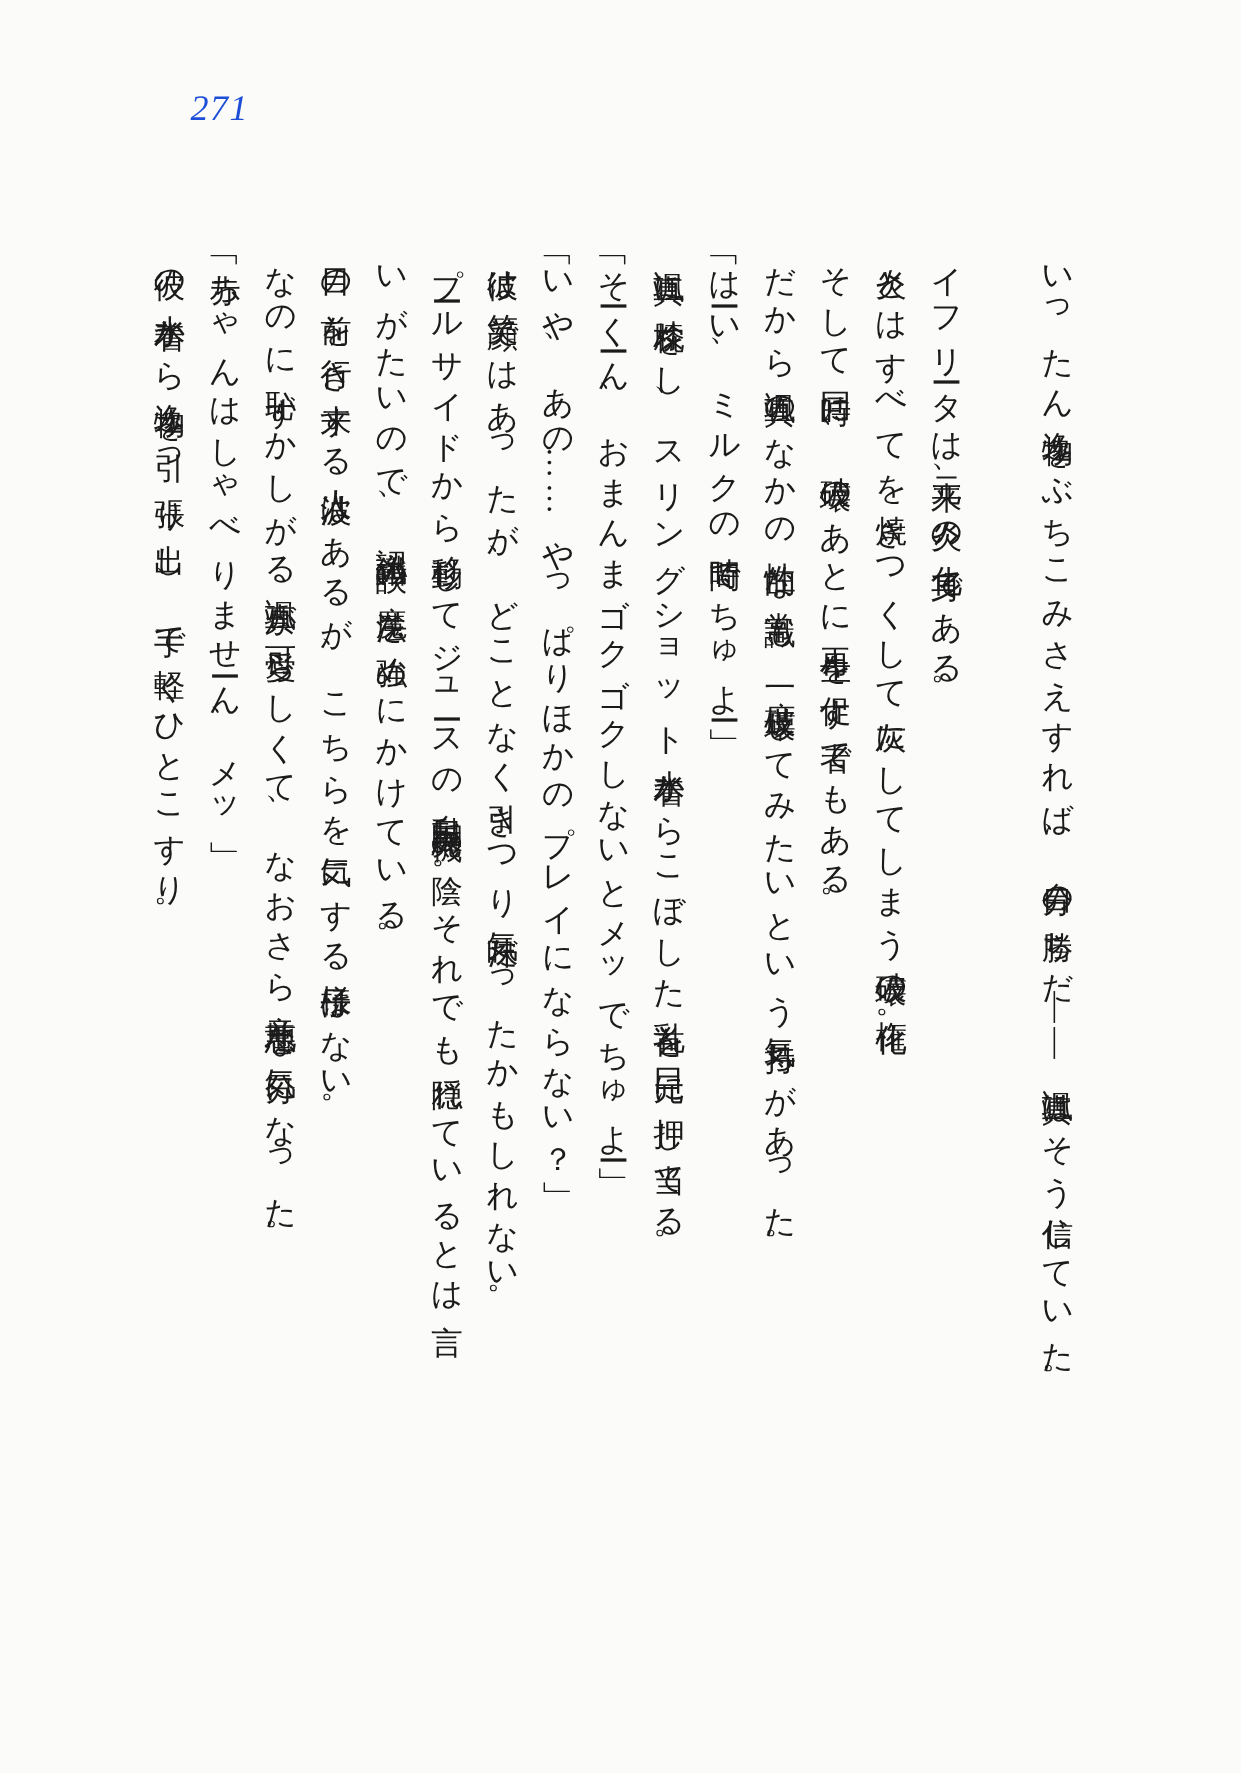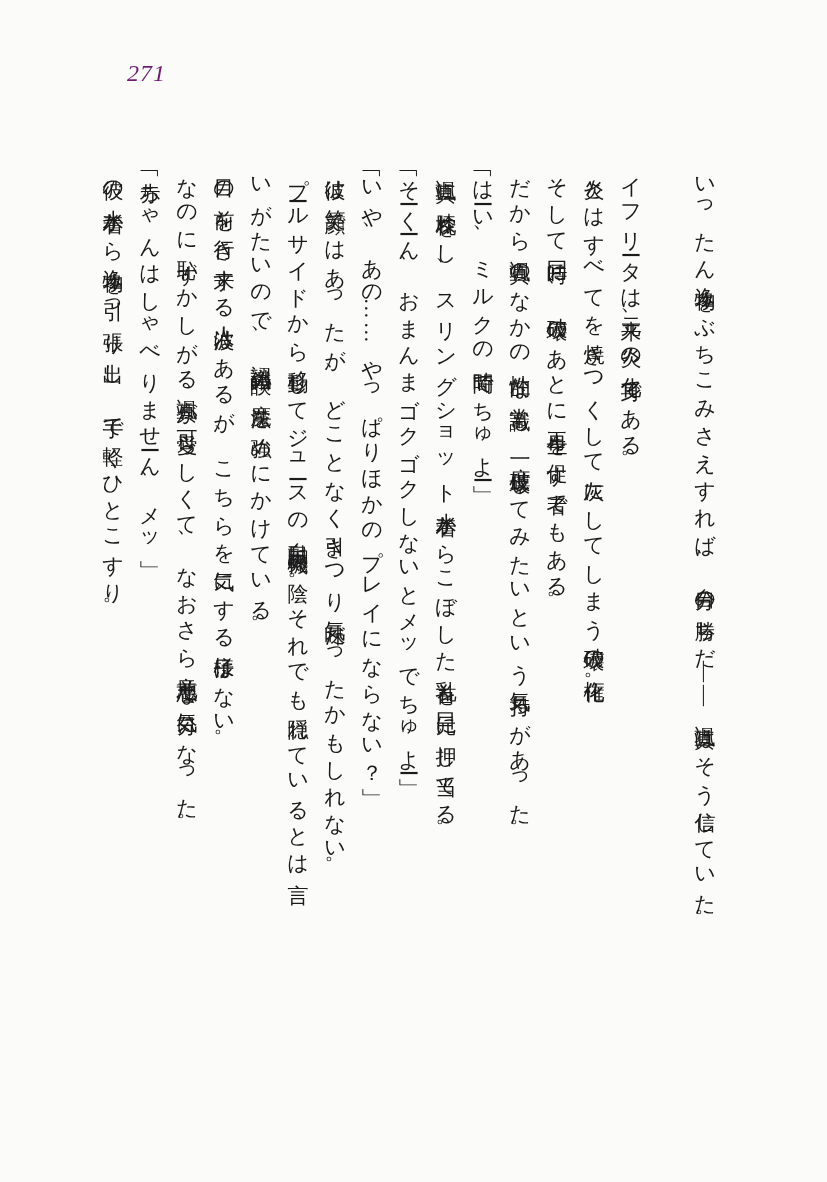--- a/index.html
+++ b/index.html
@@ -20,21 +20,21 @@
     font-family: "Liberation Serif", "DejaVu Serif", serif;
     color: #1b1b1b;
   }
   .page-number {
     position: absolute;
     top: 60px;
     left: 127px;
     font-size: 24px;
     font-style: italic;
     letter-spacing: 1px;
-    color: #701a75;
+    color: #1d4ed8;
   }
   .text-body {
     position: absolute;
     top: 163px;
     right: 104px;
     height: 880px;
     writing-mode: vertical-rl;
     text-orientation: mixed;
     font-size: 21px;
     letter-spacing: 3px;

